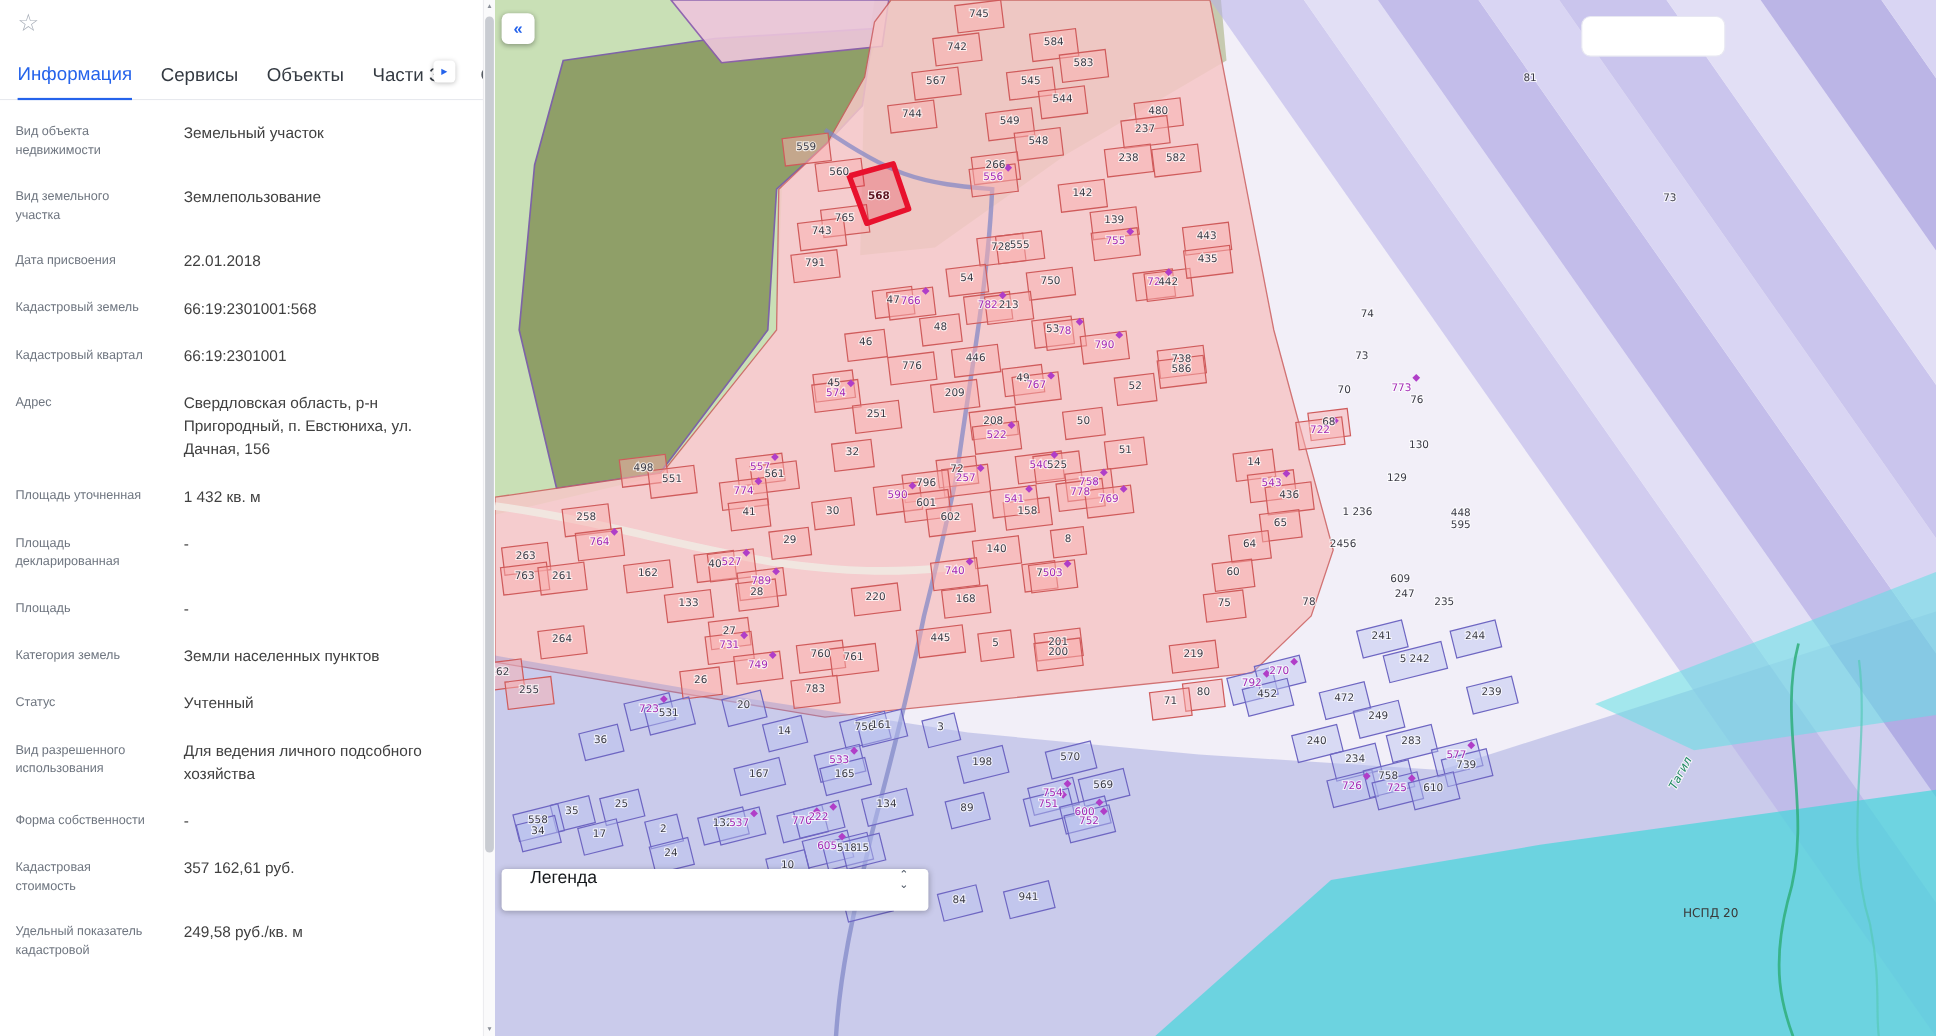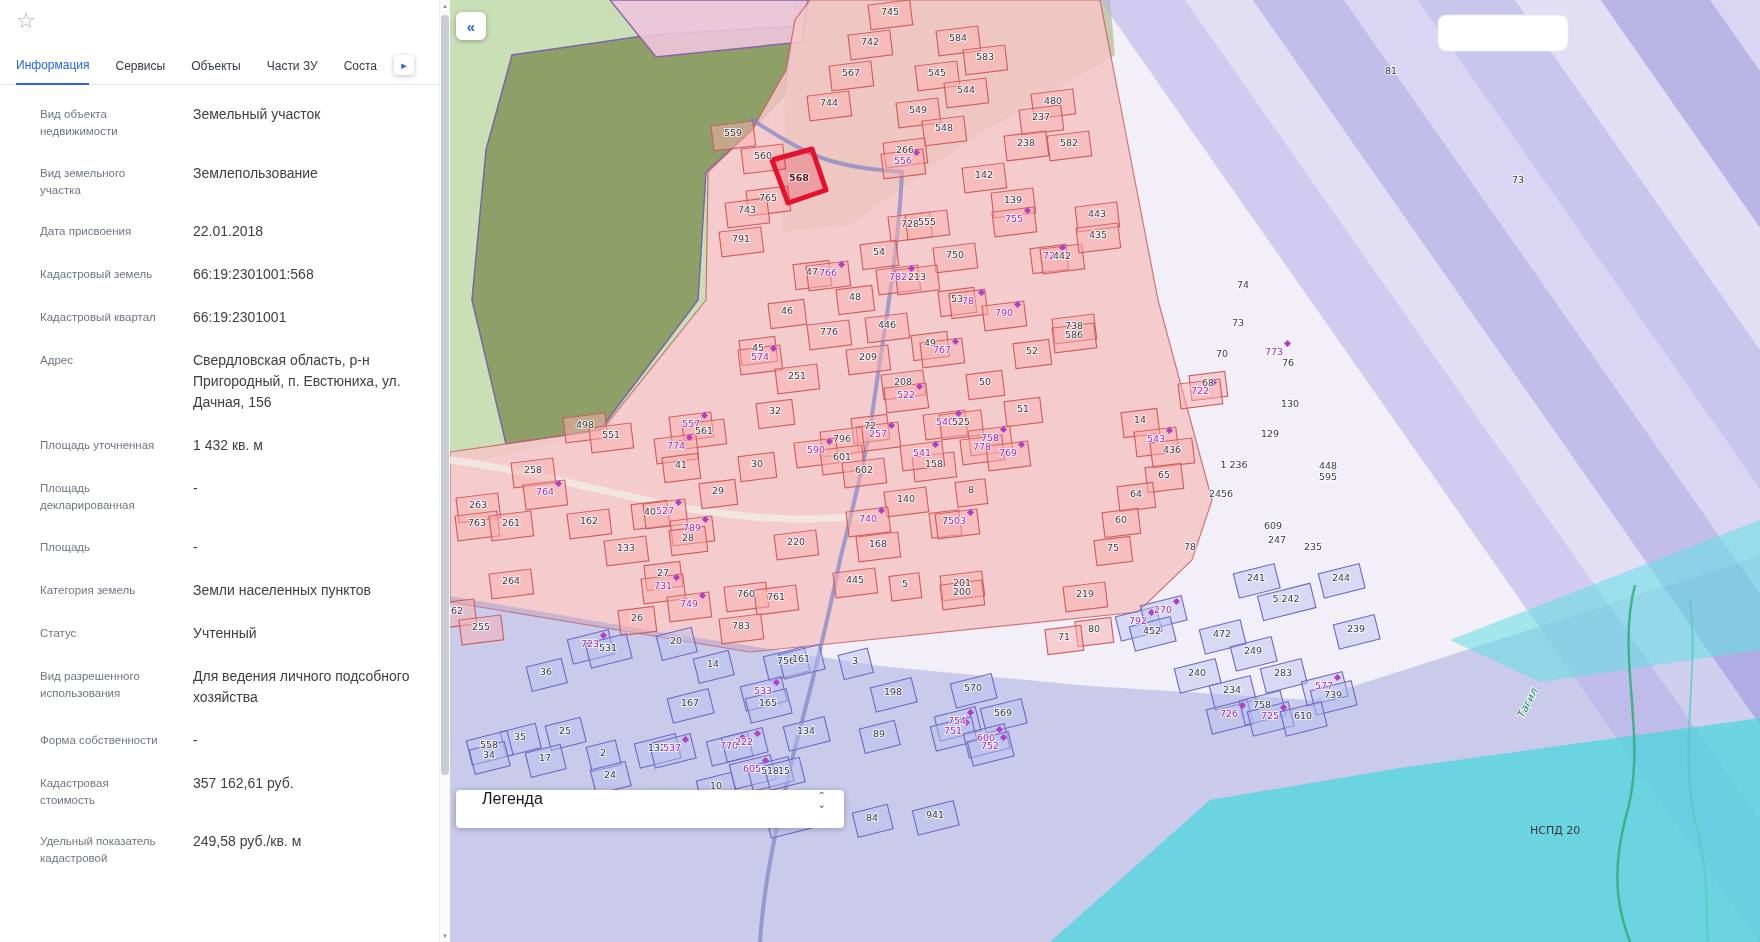--- a/index.html
+++ b/index.html
@@ -5,24 +5,24 @@
   * { margin:0; padding:0; box-sizing:border-box; }
   html,body { width:1760px; height:942px; overflow:hidden; font-family:"Liberation Sans",sans-serif; background:#fff; }
   .app { display:flex; width:1760px; height:942px; }
 
   
   .panel { width:450px; height:942px; background:#fff; position:relative; flex:none; }
   .panel-inner { padding:0 10px 0 0; }
   .page-title { font-size:19px; font-weight:500; color:#1b1f24; padding:14px 16px 4px 16px; letter-spacing:.1px; }
   .fav-btn { background:none; border:none; font-size:22px; color:#aab0ba; margin:10px 0 2px 16px; cursor:pointer; line-height:1; }
   .tabbar { display:flex; gap:26px; padding:0 16px; border-bottom:1px solid #e7e9ee; margin-top:16px; position:relative; align-items:flex-end; }
-  .tab { background:none; border:none; font-size:12px; color:#343a42; padding:8px 0 11px 0; cursor:pointer; white-space:nowrap; font-family:inherit; }
+  .tab { background:none; border:none; font-size:17px; color:#343a42; padding:8px 0 11px 0; cursor:pointer; white-space:nowrap; font-family:inherit; }
   .tab.active { color:#2563eb; border-bottom:2px solid #2563eb; margin-bottom:-1px; }
   .tab-arrow { position:absolute; right:26px; top:5px; width:20px; height:20px; border:none; border-radius:4px; background:#fff; box-shadow:0 1px 5px rgba(0,0,0,.25); color:#2563eb; font-size:11px; line-height:20px; text-align:center; cursor:pointer; }
-  .fields { padding-top:8px;padding-left:26px; }
+  .fields { padding-top:8px; }
   .row { display:flex; padding:11px 16px 11px 14px; }
   .lbl { width:126px; flex:none; font-size:11.5px; color:#6f7680; line-height:1.5; padding-top:2px; }
   .val { margin-left:27px; font-size:14px; color:#404040; line-height:1.5; }
   .vscroll { position:absolute; top:0; right:0; width:11px; height:100%; background:#fafafb; border-left:1px solid #ececef; }
   .varrow { position:absolute; left:0; width:10px; text-align:center; font-size:6px; color:#8a8f98; }
   .varrow.up { top:3px; } .varrow.dn { bottom:3px; }
   .vthumb { position:absolute; top:15px; left:1px; width:8px; height:760px; background:#c9ccd2; border-radius:4px; }
 
   
   .map { flex:1; position:relative; background:#f2eff8; overflow:hidden; }

